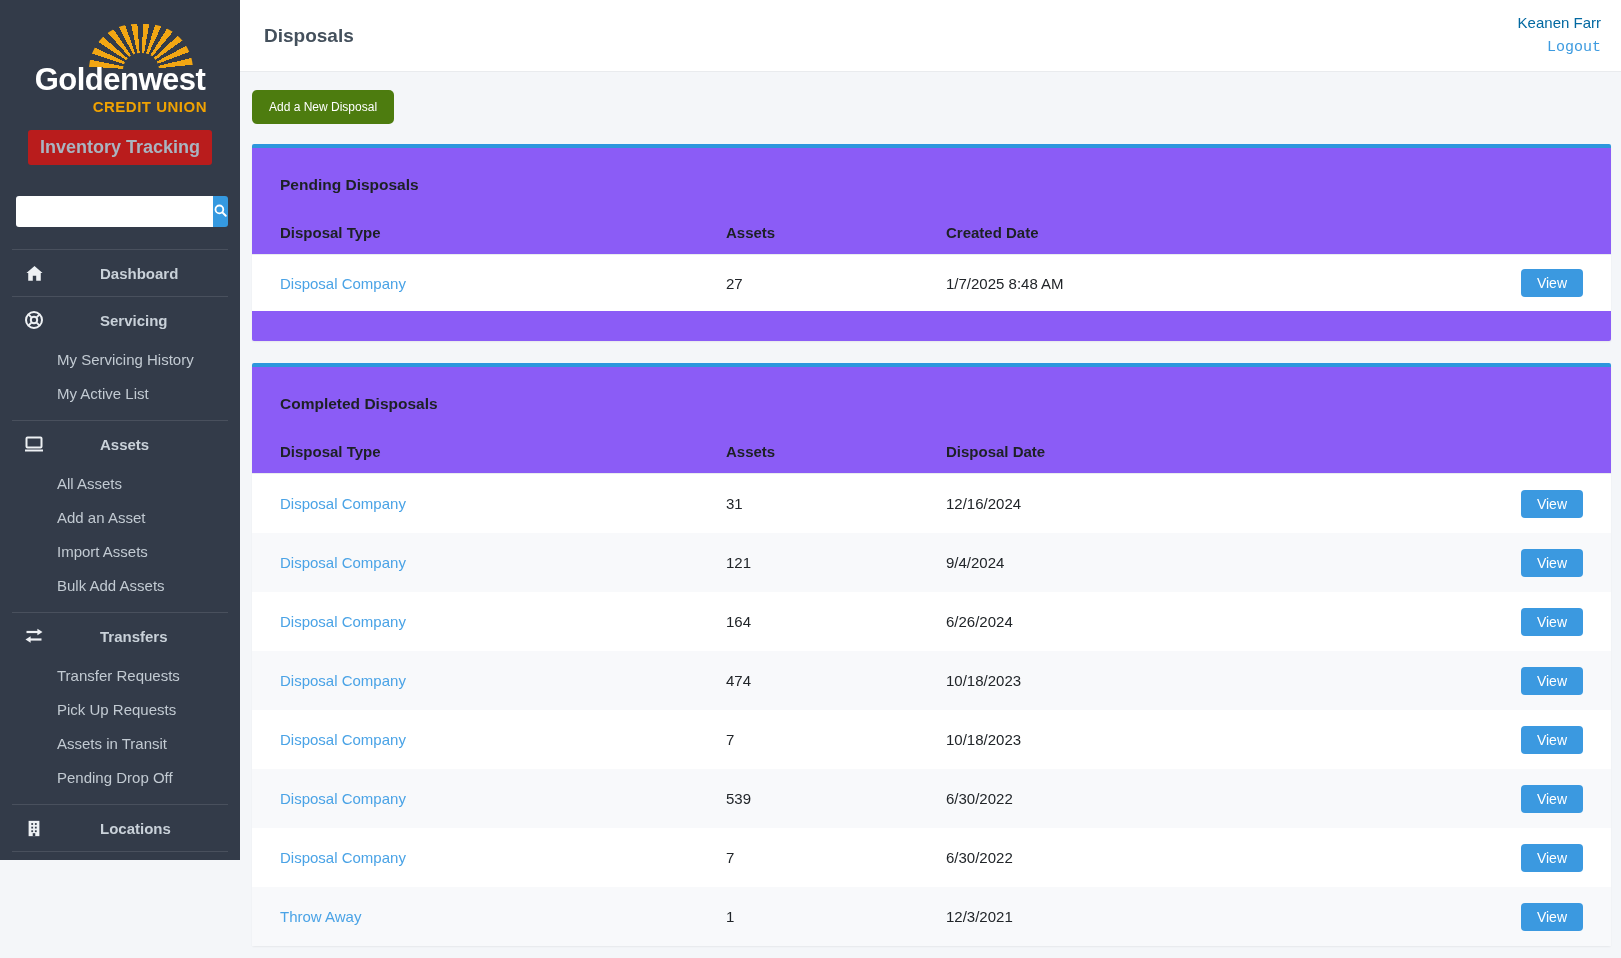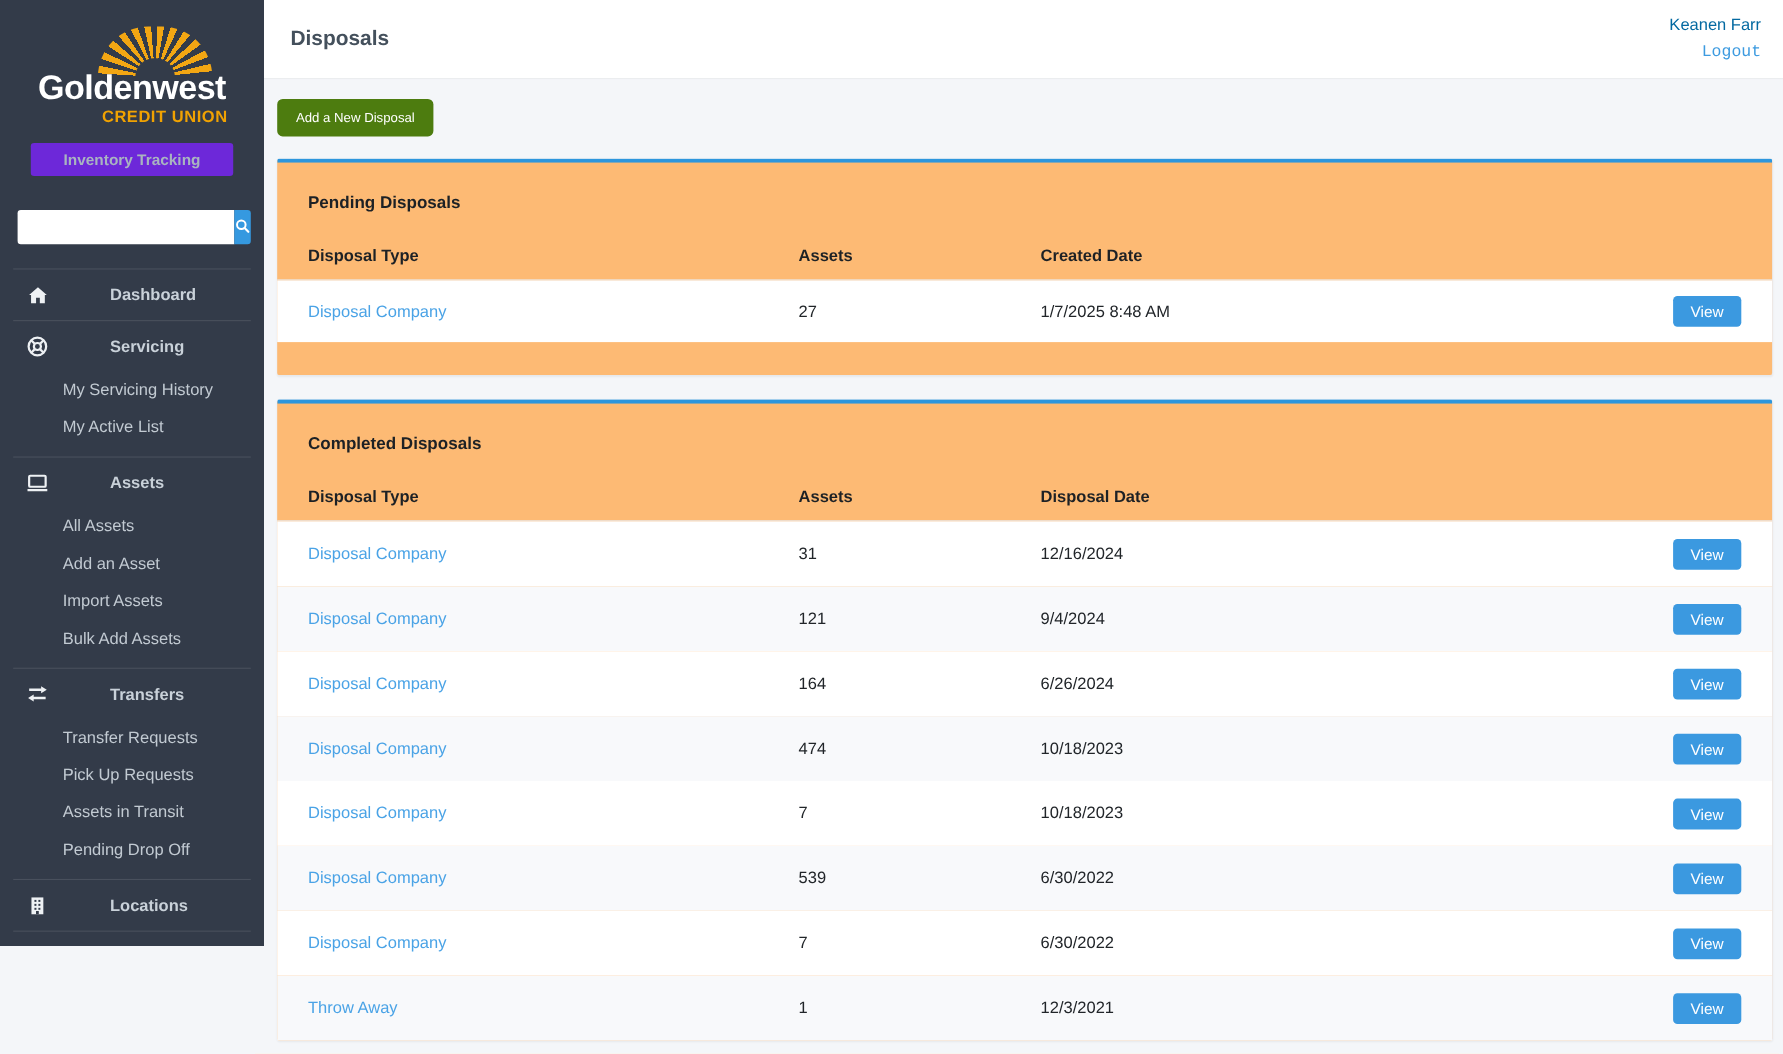--- a/index.html
+++ b/index.html
@@ -7,21 +7,21 @@
   .app { display:flex; width:1621px; height:958px; background:#f4f6f9; }
 
   
   .sidebar { width:240px; min-width:240px; height:860px; background:#333b49; color:#c9d1d9; overflow:hidden; }
   .logo-block { position:relative; width:186px; margin:24px auto 0; height:96px; }
   .sunburst { position:absolute; left:62px; top:0; width:104px; height:46px; border-radius:104px 104px 0 0;
       background:repeating-conic-gradient(from -101deg at 50% 100%, #f2a613 0deg 7.6deg, transparent 7.6deg 14.8deg); }
   .sunburst::after { content:""; position:absolute; left:34px; bottom:0; width:36px; height:17px; background:#333b49; border-radius:36px 36px 0 0; }
   .brand-name { position:absolute; left:0; top:38px; width:186px; color:#ffffff; font-weight:bold; font-size:31px; letter-spacing:-0.5px; text-align:center; }
   .brand-tagline { position:absolute; right:6px; top:74px; color:#f0a202; font-weight:bold; font-size:15px; letter-spacing:0.5px; }
-  .app-badge { margin:10px 28px 0; background:#6d28d9; border-radius:3px; text-align:center; padding:7px 0; color:#a9b4c0; font-weight:bold; font-size:14px; }
+  .app-badge { margin:10px 28px 0; background:#b91c1c; border-radius:3px; text-align:center; padding:7px 0; color:#a9b4c0; font-weight:bold; font-size:18px; }
   .search-row { display:flex; margin:31px 19px 0 16px; height:31px; }
   .search-input { flex:1; border:none; outline:none; border-radius:3px 0 0 3px; padding:0 8px; font-size:14px; background:#ffffff; }
   .search-btn { width:32px; border:none; background:#3599e0; border-radius:0 3px 3px 0; color:#fff; cursor:pointer; display:flex; align-items:center; justify-content:center; }
   .divider { height:1px; background:rgba(255,255,255,0.11); margin:0 12px; }
   .nav { margin-top:22px; }
   .nav-section { display:flex; align-items:center; padding:13px 16px 13px 24px; cursor:pointer;gap:42px; }
   .nav-section .ico { width:20px; height:20px; margin-right:14px; color:#eef1f4; display:flex; align-items:center; justify-content:center; }
   .nav-section .lbl { font-weight:bold; font-size:15px; color:#c9d1d9; }
   .nav-sub { padding:8px 0 9px 57px; font-size:15px; color:#c2cad2; cursor:pointer; }
   .nav-gap { height:9px; }
@@ -31,21 +31,21 @@
   .topbar { height:72px; background:#ffffff; border-bottom:1px solid #e9ebee; display:flex; justify-content:space-between; align-items:center; padding:0 20px 0 24px; }
   .page-title { font-size:19px; font-weight:bold; color:#44505c; }
   .user-block { text-align:right; line-height:1.5; }
   .user-name { font-size:15px; color:#0369a1; }
   .logout-link { font-size:15px; color:#3d9be0; text-decoration:none; cursor:pointer; display:inline-block;font-family:Liberation Mono, monospace; }
 
   .content { flex:1; padding:18px 10px 0 12px; overflow:hidden; }
   .btn-primary { background:#4d7c0f; color:#fff; border:none; border-radius:5px; font-size:12px; padding:10px 17px; cursor:pointer; font-family:"Liberation Sans", sans-serif; }
   .add-row { margin-bottom:20px; }
 
-  .card { background:#fdba74; border-top:4px solid #2d96dd; border-radius:2px; box-shadow:0 1px 2px rgba(0,0,0,0.06); margin-bottom:22px; padding:28px 0 30px; }
+  .card { background:#8b5cf6; border-top:4px solid #2d96dd; border-radius:2px; box-shadow:0 1px 2px rgba(0,0,0,0.06); margin-bottom:22px; padding:28px 0 30px; }
   .card.clipped { margin-bottom:0; padding-bottom:0; }
   .card-title { font-size:15.5px; font-weight:bold; color:#1d2125; padding:0 28px; margin-bottom:30px; }
   .thead { display:grid; grid-template-columns:446px 220px 1fr 64px; padding:0 28px 13px; border-bottom:1px solid #e9ecef; }
   .thead .th { font-size:15px; font-weight:bold; color:#1d2125; }
   .trow { display:grid; grid-template-columns:446px 220px 1fr 64px; align-items:center; padding:0 28px; height:59px; background:#ffffff; }
   .trow.striped { background:#f8f9fb; }
   .cell { font-size:15px; color:#212529; }
   .type-link { font-size:15px; color:#4aa3e6; text-decoration:none; cursor:pointer; }
   .action-cell { text-align:right; }
   .btn-view { background:#3b99e0; color:#fff; border:none; border-radius:4px; font-size:14px; padding:6px 16px; cursor:pointer; font-family:"Liberation Sans", sans-serif; }

